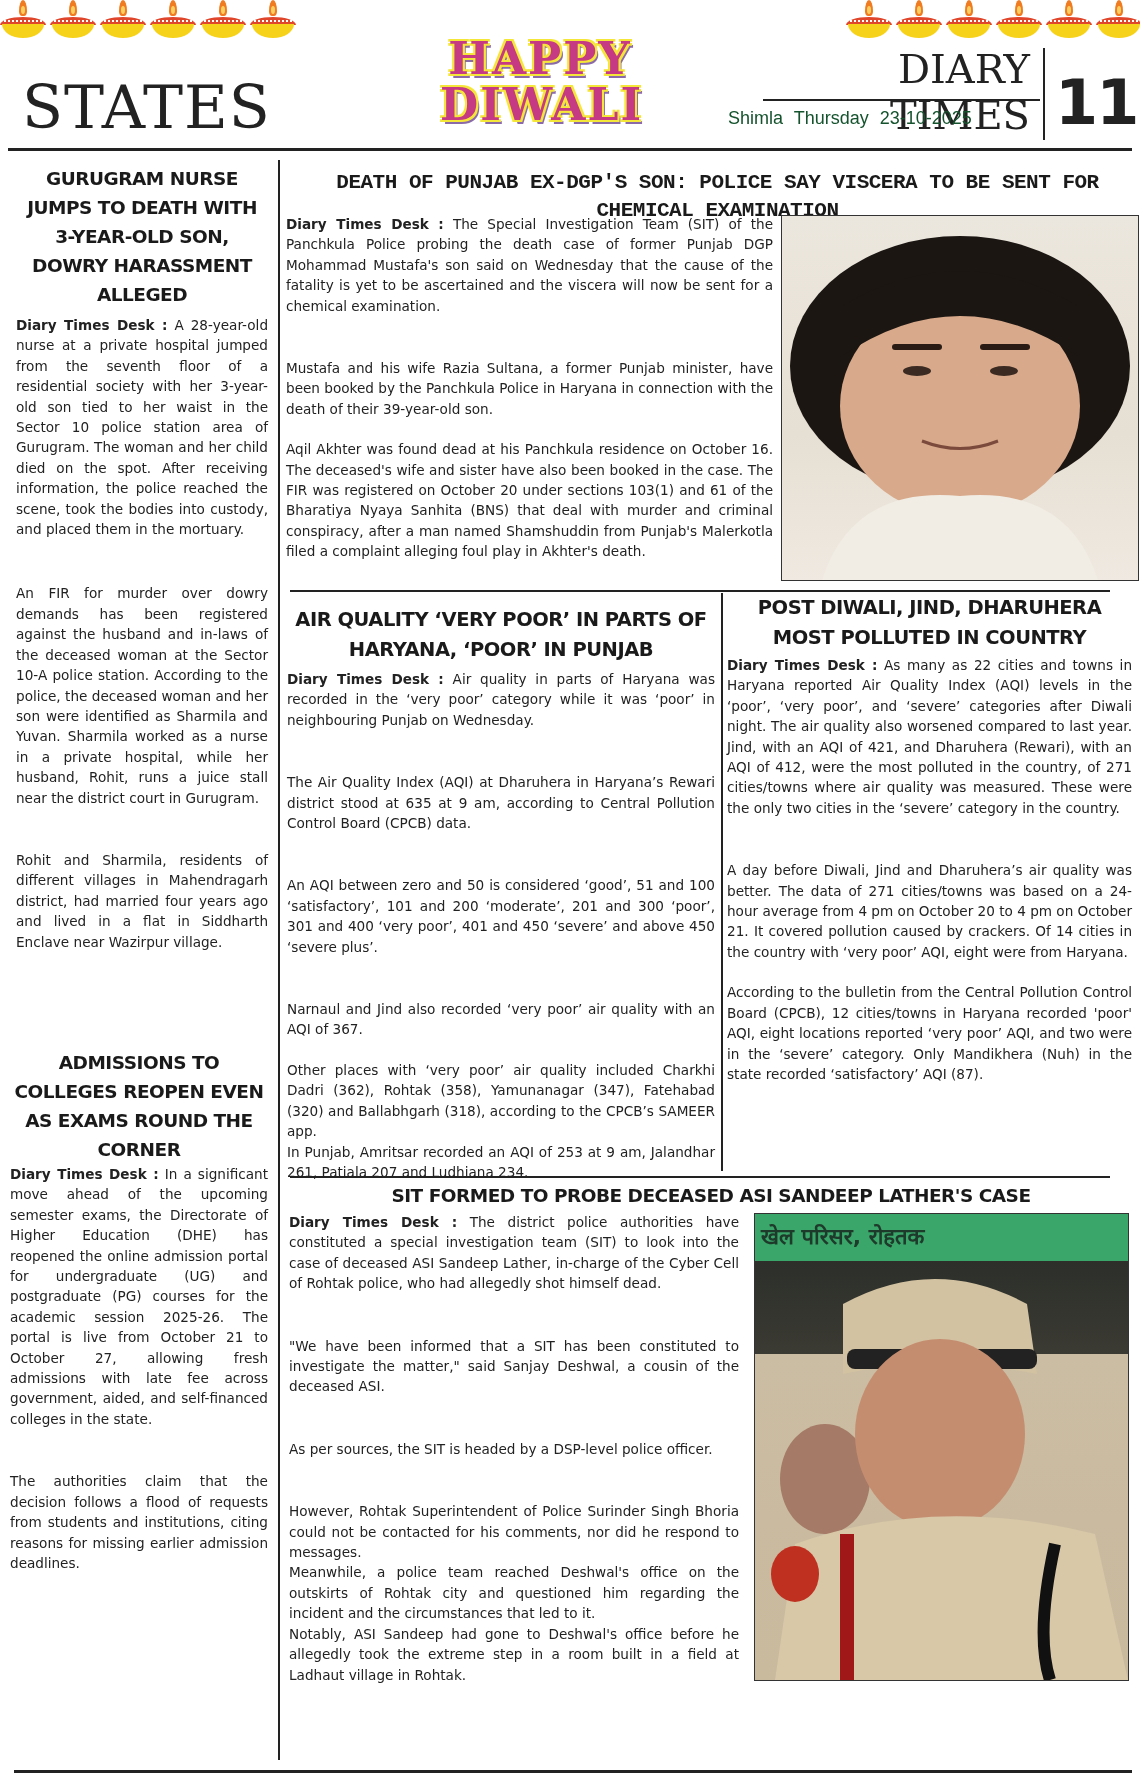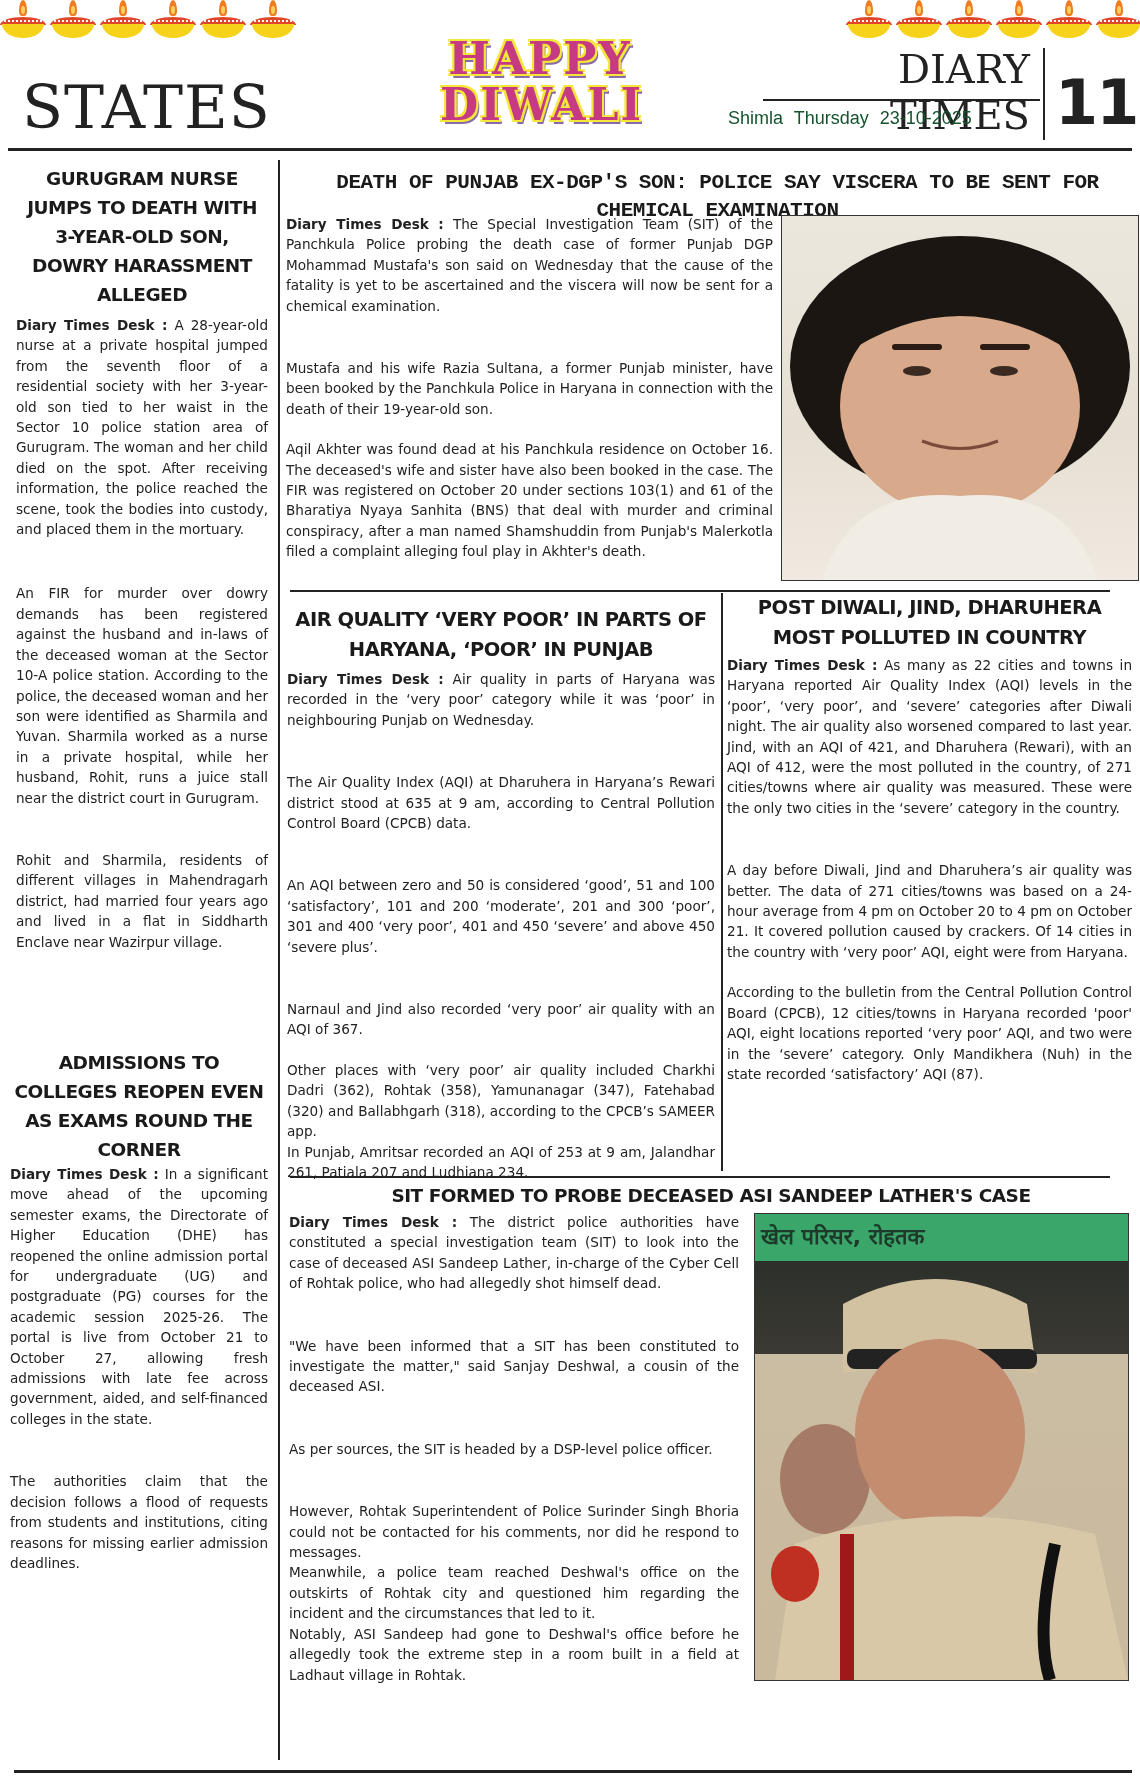--- a/index.html
+++ b/index.html
@@ -141,21 +141,21 @@
     <p>The authorities claim that the decision follows a flood of requests from students and institutions, citing reasons for missing earlier admission deadlines.</p>
   </div>
 </article>
 
 <article class="abs" style="left:285px; top:158px; width:845px;">
   <h2 class="headline" style="margin:11px; font-size:21px; line-height:28px; padding-left:20px;font-family:Liberation Mono, monospace;">DEATH OF PUNJAB EX-DGP'S SON: POLICE SAY VISCERA TO BE SENT FOR CHEMICAL EXAMINATION</h2>
 </article>
 <div class="abs body" style="left:286px; top:214px; width:487px;">
   <p><b>Diary Times Desk :</b><span> The Special Investigation Team (SIT) of the Panchkula Police probing the death case of former Punjab DGP Mohammad Mustafa's son said on Wednesday that the cause of the fatality is yet to be ascertained and the viscera will now be sent for a chemical examination.</span></p>
   <div class="gap" style="height:42px"></div>
-  <p>Mustafa and his wife Razia Sultana, a former Punjab minister, have been booked by the Panchkula Police in Haryana in connection with the death of their 19-year-old son.</p>
+  <p>Mustafa and his wife Razia Sultana, a former Punjab minister, have been booked by the Panchkula Police in Haryana in connection with the death of their 39-year-old son.</p>
   <div class="gap"></div>
   <p>Aqil Akhter was found dead at his Panchkula residence on October 16. The deceased's wife and sister have also been booked in the case. The FIR was registered on October 20 under sections 103(1) and 61 of the Bharatiya Nyaya Sanhita (BNS) that deal with murder and criminal conspiracy, after a man named Shamshuddin from Punjab's Malerkotla filed a complaint alleging foul play in Akhter's death.</p>
 </div>
 <div class="abs photo photo1" style="left:781px; top:215px; width:356px; height:364px;" title="Portrait of Aqil Akhter">
   <svg width="356" height="364" viewBox="0 0 356 364">
     <ellipse cx="178" cy="150" rx="170" ry="130" fill="#1c1613"></ellipse>
     <ellipse cx="178" cy="190" rx="120" ry="110" fill="#d8a98a"></ellipse>
     <path d="M40 364 Q70 270 178 280 Q286 270 316 364 Z" fill="#f1ece4"></path>
     <path d="M60 140 Q178 60 296 140 L296 90 Q178 20 60 90 Z" fill="#1c1613"></path>
     <rect x="110" y="128" width="50" height="6" rx="3" fill="#2a1c15"></rect>

